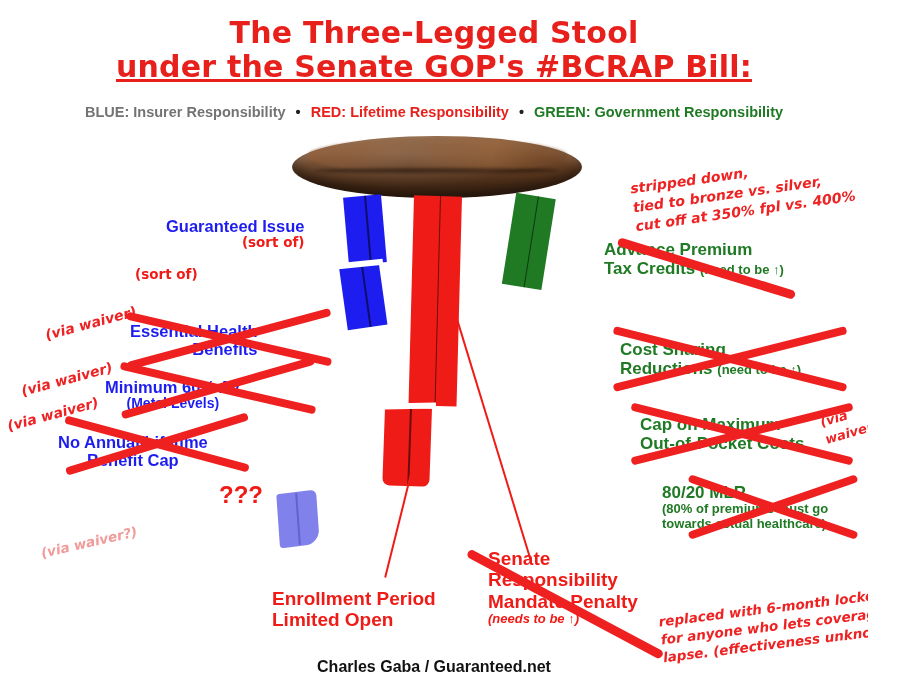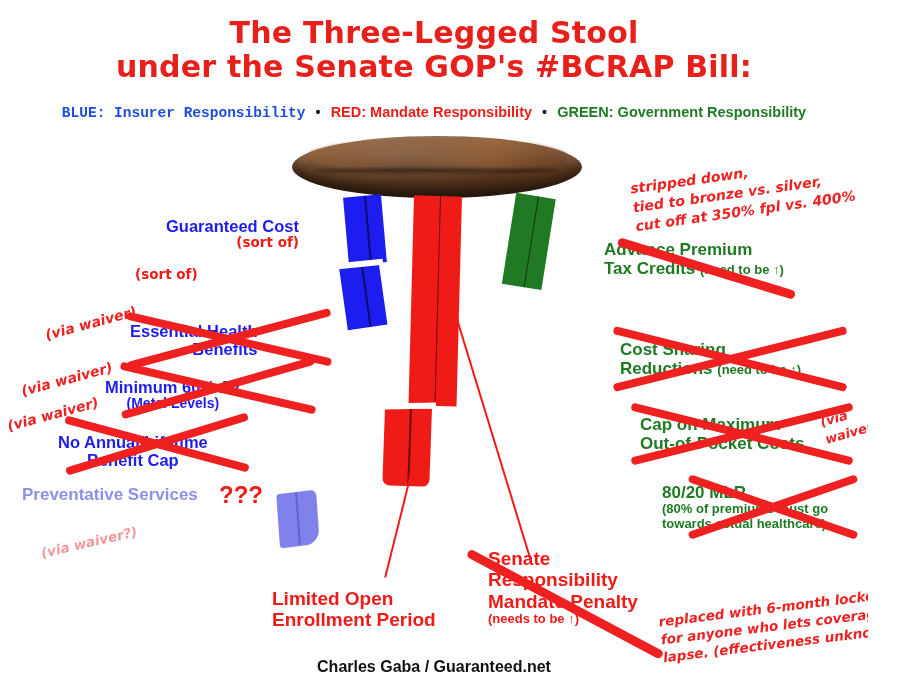--- a/index.html
+++ b/index.html
@@ -25,32 +25,32 @@
     text-align: center;
     color: #e8201c;
     font-family: "DejaVu Sans", sans-serif;
     font-weight: bold;
     font-size: 30px;
     letter-spacing: 0.2px;
     line-height: 34px;
     white-space: nowrap;
   }
   .title-l1 { top: 16px; }
-  .title-l2 { top: 50px; }
+  .title-l2 { top: 50px; text-decoration: underline; }
 
   
   .legend {
     position: absolute;
     top: 104px; left: 0; right: 0;
     text-align: center;
     font-size: 14.5px;
     font-weight: bold;
     white-space: nowrap;
   }
-  .legend .blue  { color: #1d4ed8; font-family: Liberation Mono, monospace; }
+  .legend .blue  { color: #737373; }
   .legend .red   { color: #e8201c; }
   .legend .green { color: #1f7a23; margin-top: 48px; }
   .legend .dot   { color: #222; padding: 0 6px; }
 
   
   .seat {
     position: absolute;
     left: 292px; top: 136px;
     width: 290px; height: 62px;
     border-radius: 50% / 50%;
@@ -213,21 +213,21 @@
 <body>
 
 <div id="canvas">
 
   <div class="title title-l1">The Three-Legged Stool</div>
   <div class="title title-l2">under the Senate GOP's #BCRAP Bill:</div>
 
   <div class="legend">
     <span class="blue">BLUE: Insurer Responsibility</span>
     <span class="dot">•</span>
-    <span class="red">RED: Mandate Responsibility</span>
+    <span class="red">RED: Lifetime Responsibility</span>
     <span class="dot">•</span>
     <span class="green">GREEN: Government Responsibility</span>
   </div>
 
   <div class="seat"></div>
 
   <div class="leg leg-blue-top">
       <span class="seam"></span>
     </div>
   <div class="leg leg-blue-bot">
@@ -249,21 +249,21 @@
   <div style="position:absolute;left:384px;top:403px;width:52px;height:6px;background:#fff;transform:rotate(-1deg);"></div>
 
   <div class="leg leg-green">
       <span class="seam"></span>
     </div>
 
   <div class="pointer" style="left:412px;top:470px;width:110px;height:1.6px;transform:rotate(104deg);"></div>
   <div class="pointer" style="left:440px;top:262px;width:310px;height:1.6px;transform:rotate(73deg);"></div>
 
   <div class="lbl blue-lbl" style="left:166px;top:217px;">
-    <div>Guaranteed Cost</div>
+    <div>Guaranteed Issue</div>
     <div class="sub-red" style="text-align:right;">(sort of)</div>
   </div>
 
   <div class="lbl blue-lbl" style="left:135px;top:267px;">
     <div class="sub-red" style="text-align:right;">(sort of)</div>
   </div>
 
   <div class="lbl blue-lbl" style="left:130px;top:322px;">
     <div>Essential Health</div>
     <div style="text-align:right;">Benefits</div>
@@ -288,21 +288,20 @@
     <div>No Annual/Lifetime</div>
     <div style="text-align:center;">Benefit Cap</div>
   </div>
   <div class="xmark" style="left:62px;top:420px;width:190px;height:48px;--a:15deg;--b:-17deg;">
     <i class="a"></i>
       <i class="b"></i>
   </div>
   <div class="hand" style="left:6px;top:405px;font-size:14px;transform:rotate(-15deg);">(via waiver)</div>
 
   <div class="lbl" style="left:22px;top:485px;">
-    <div class="faded-blue" style="font-size:17px;">Preventative Services</div>
   </div>
   <div class="lbl red-lbl" style="left:219px;top:482px;font-size:24px;">???</div>
   <div class="hand faded-pink" style="left:40px;top:533px;font-size:13.5px;transform:rotate(-13deg);color:#f09a9a;">(via waiver?)</div>
 
   <div class="hand" style="left:632px;top:164px;font-size:14px;transform:rotate(-8deg);">
     <div>stripped down,</div>
     <div>tied to bronze vs. silver,</div>
     <div>cut off at 350% fpl vs. 400%</div>
   </div>
 
@@ -344,29 +343,29 @@
     <div>80/20 MLR</div>
     <div class="sub" style="font-size:13px;">(80% of premiums must go</div>
     <div class="sub" style="font-size:13px;">towards actual healthcare)</div>
   </div>
   <div class="xmark" style="left:684px;top:476px;width:178px;height:62px;--a:19deg;--b:-19deg;">
     <i class="a"></i>
       <i class="b"></i>
   </div>
 
   <div class="lbl red-lbl" style="left:272px;top:588px;font-size:19px;">
+    <div>Enrollment Period</div>
     <div>Limited Open</div>
-    <div>Enrollment Period</div>
   </div>
 
   <div class="lbl red-lbl" style="left:488px;top:548px;font-size:19px;">
     <div>Senate</div>
     <div>Responsibility</div>
     <div>Mandate Penalty</div>
-    <div class="sub" style="font-size:13px;">(needs to be ↑)</div>
+    <div class="sub" style="font-size:13px;font-style:italic;">(needs to be ↑)</div>
   </div>
   <div class="strike-line" style="left:468px;top:548px;width:220px;transform:rotate(28deg);"></div>
 
   <div class="hand" style="left:660px;top:598px;font-size:13.5px;transform:rotate(-7deg);">
     <div>replaced with 6-month lockout</div>
     <div>for anyone who lets coverage</div>
     <div>lapse. (effectiveness unknown)</div>
   </div>
 
   <div class="credit">Charles Gaba / Guaranteed.net</div>

